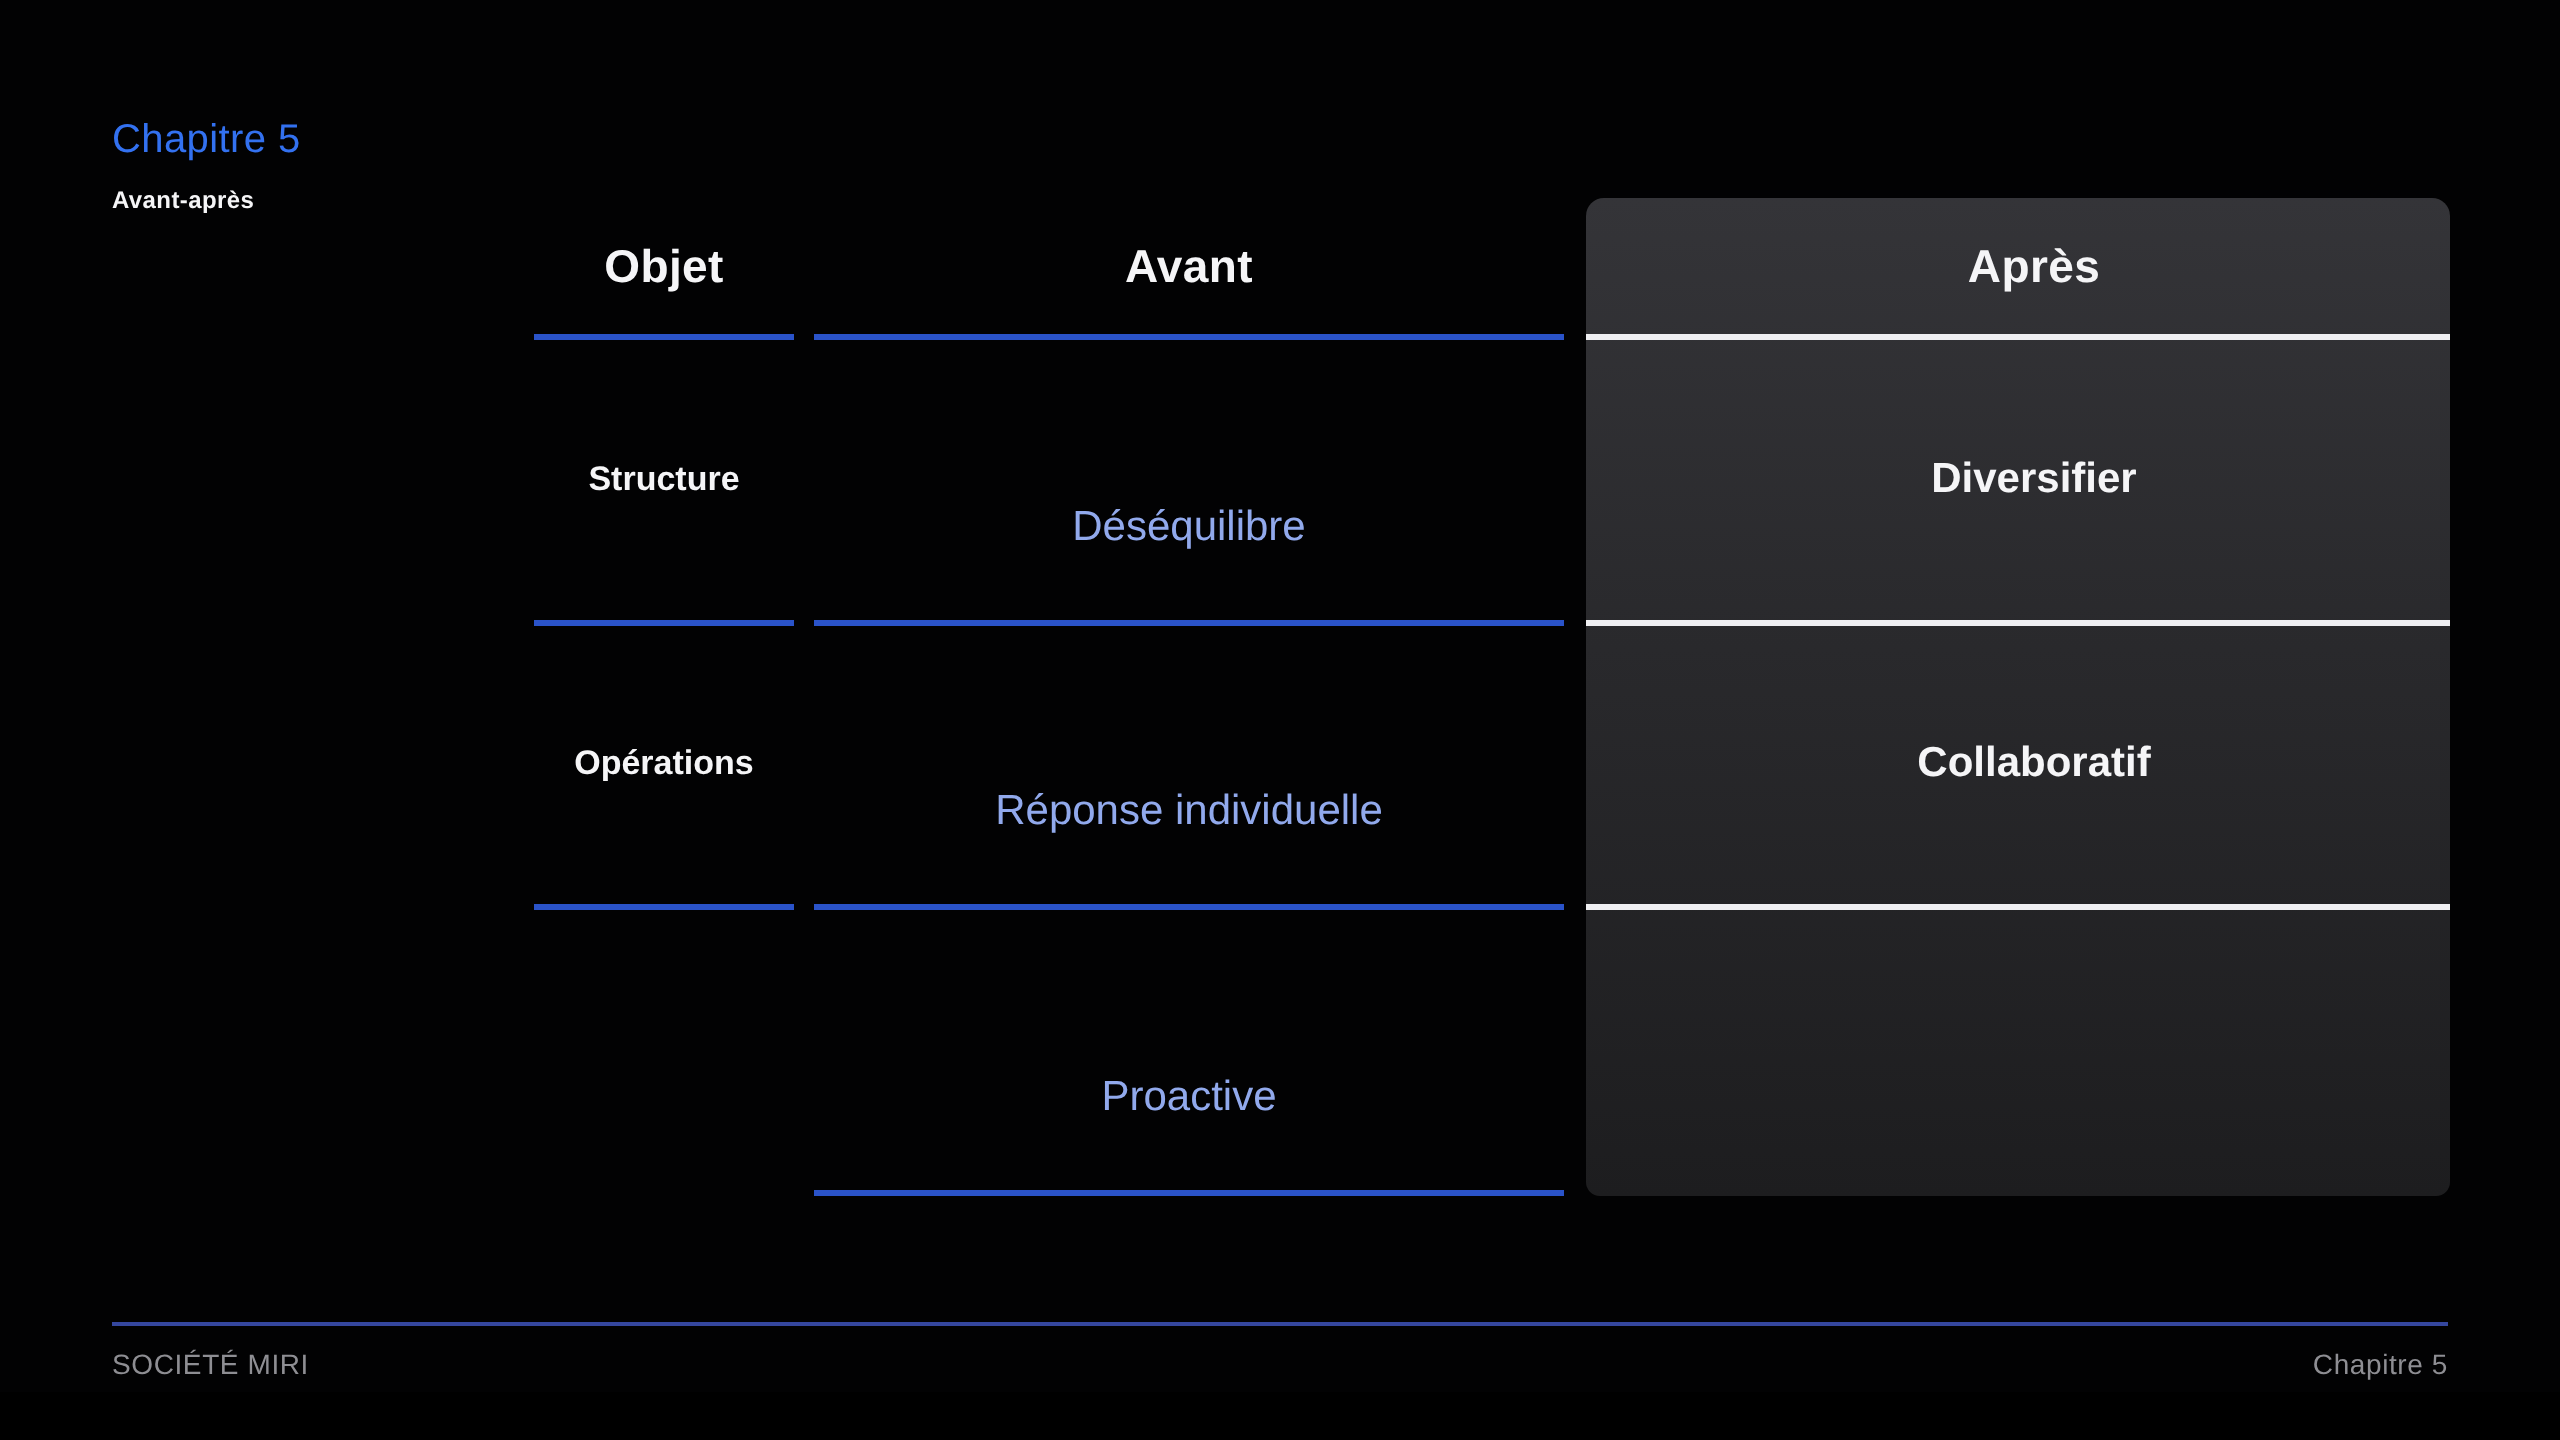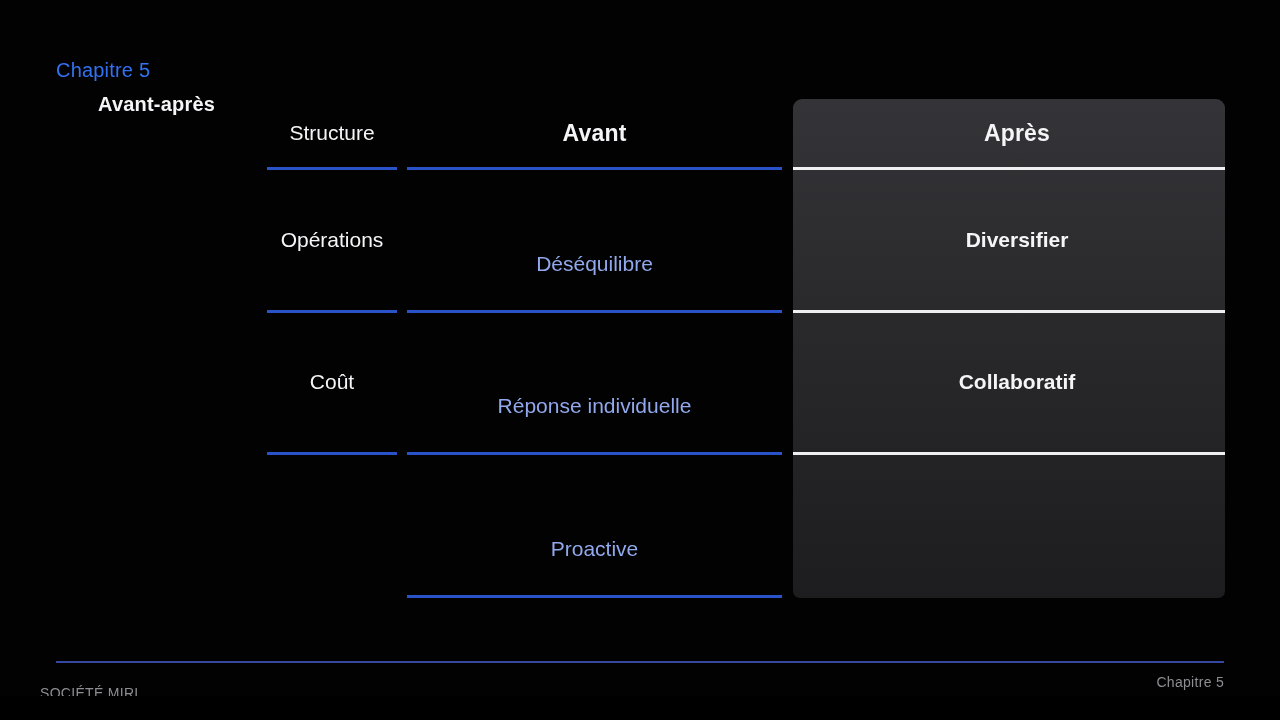--- a/index.html
+++ b/index.html
@@ -23,25 +23,24 @@
     top: 59px;
   }
   .eyebrow {
     font-size: 20px;
     font-weight: 500;
     color: #3371f0;
     letter-spacing: 0.2px;
     margin-bottom: 11px;
   }
   .slide-title {
-    font-size: 20px;
+    font-size: 12px;
     font-weight: 700;
     color: #f5f5f7;
     letter-spacing: 0.2px;
-    margin-left: 42px;
   }
 
   
   .col {
     position: absolute;
     top: 99px;
     height: 499px;
     display: grid;
     grid-template-rows: 71px 1fr 1fr 1fr;
     box-sizing: border-box;
@@ -72,22 +71,22 @@
     padding-left: 16px;
   }
 
   .th {
     font-size: 23px;
     font-weight: 700;
     color: #f5f5f7;
     letter-spacing: 0.2px;
   }
   .td-objet {
-    font-size: 21px;
-    font-weight: 400;
+    font-size: 17px;
+    font-weight: 700;
     color: #f5f5f7;
   }
   .td-avant {
     font-size: 21px;
     font-weight: 400;
     color: #91a9ec;
     margin-top: 48px;
   }
   .td-apres {
     font-size: 21px;
@@ -105,37 +104,37 @@
     background: #35479f;
   }
   .footer-left, .footer-right {
     position: absolute;
     top: 674px;
     font-size: 14px;
     font-weight: 400;
     color: #8e8e93;
     letter-spacing: 0.3px;
   }
-  .footer-left { left: 40px; margin-top: 11px; }
+  .footer-left { left: 56px; }
   .footer-right { right: 56px; text-align: right; }
 </style>
 </head>
 <body>
 
 <div class="stage">
 
   <div class="title-block">
     <div class="eyebrow">Chapitre 5</div>
     <div class="slide-title">Avant-après</div>
   </div>
 
   <div class="col col-objet">
+    <div class="cell th">Objet</div>
     <div class="cell td-objet">Structure</div>
     <div class="cell td-objet">Opérations</div>
-    <div class="cell td-objet">Coût</div>
   </div>
 
   <div class="col col-avant">
     <div class="cell th">Avant</div>
     <div class="cell td-avant">Déséquilibre</div>
     <div class="cell td-avant">Réponse individuelle</div>
     <div class="cell td-avant">Proactive</div>
   </div>
 
   <div class="col col-apres">

